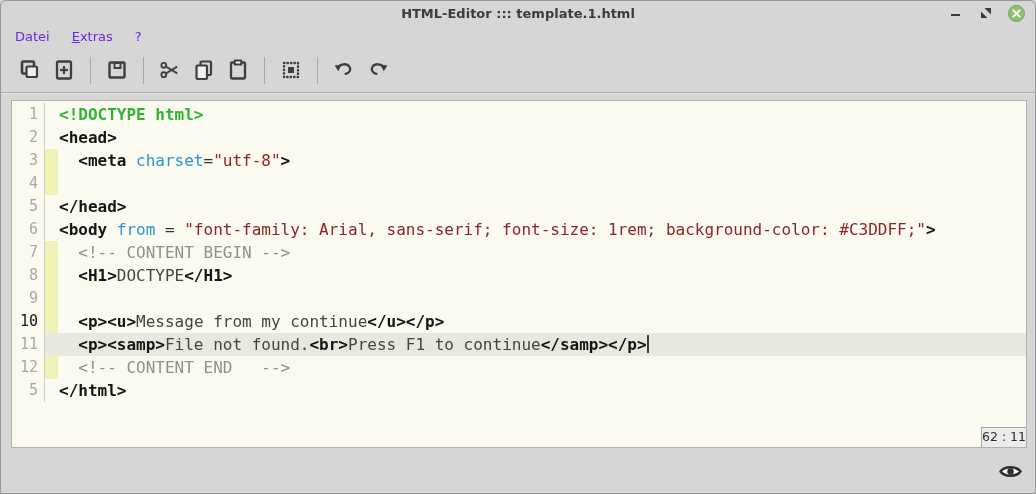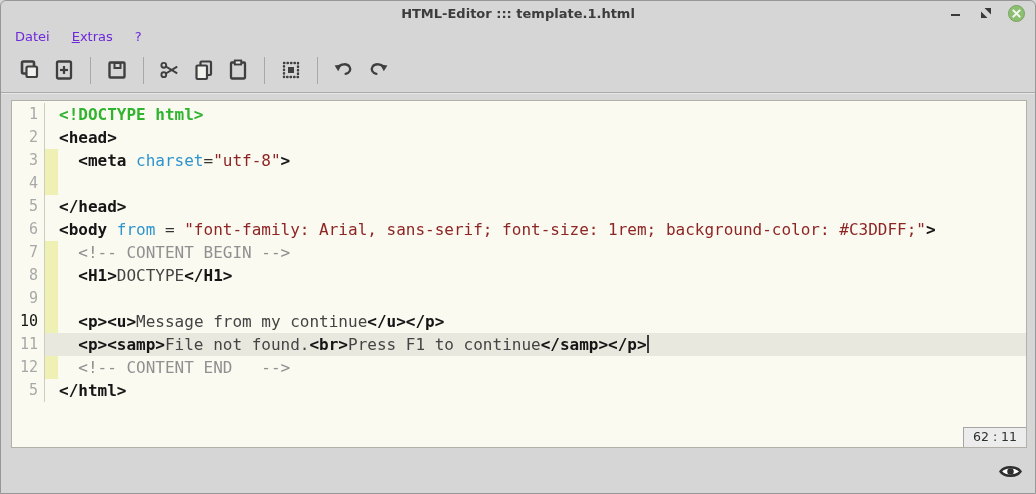--- a/index.html
+++ b/index.html
@@ -50,21 +50,21 @@
   .seg-doctype { color:var(--doctype); font-weight:bold;margin-top:36px; }
   .seg-tag { color:var(--tag); font-weight:bold;text-align:right; }
   .seg-attr { color:var(--attr); }
   .seg-op   { color:#333; }
   .seg-str  { color:var(--str); }
   .seg-txt  { color:var(--txt); }
   .seg-com  { color:var(--com); }
 
   .caret { display:inline-block; width:2px; height:18px; background:#3d3d3d; vertical-align:-3px; }
 
-  .status-box { position:absolute; right:0; bottom:0; height:20px; line-height:18px; padding:0 9px;
+  .status-box { position:absolute; right:0; bottom:0; height:20px; line-height:18px; padding:0 0;
                 background:#ececec; border:1px solid #a5a5a5; border-right:none; border-bottom:none;
                 font-family:"DejaVu Sans","Liberation Sans",sans-serif; font-size:12.5px; color:#2e2e2e; }
 
   .bottombar { position:absolute; left:0; right:0; bottom:0; height:39px;
                display:flex; align-items:center; justify-content:flex-end; padding-right:13px; }
 </style>
 </head>
 <body>
 
 <div class="window">

